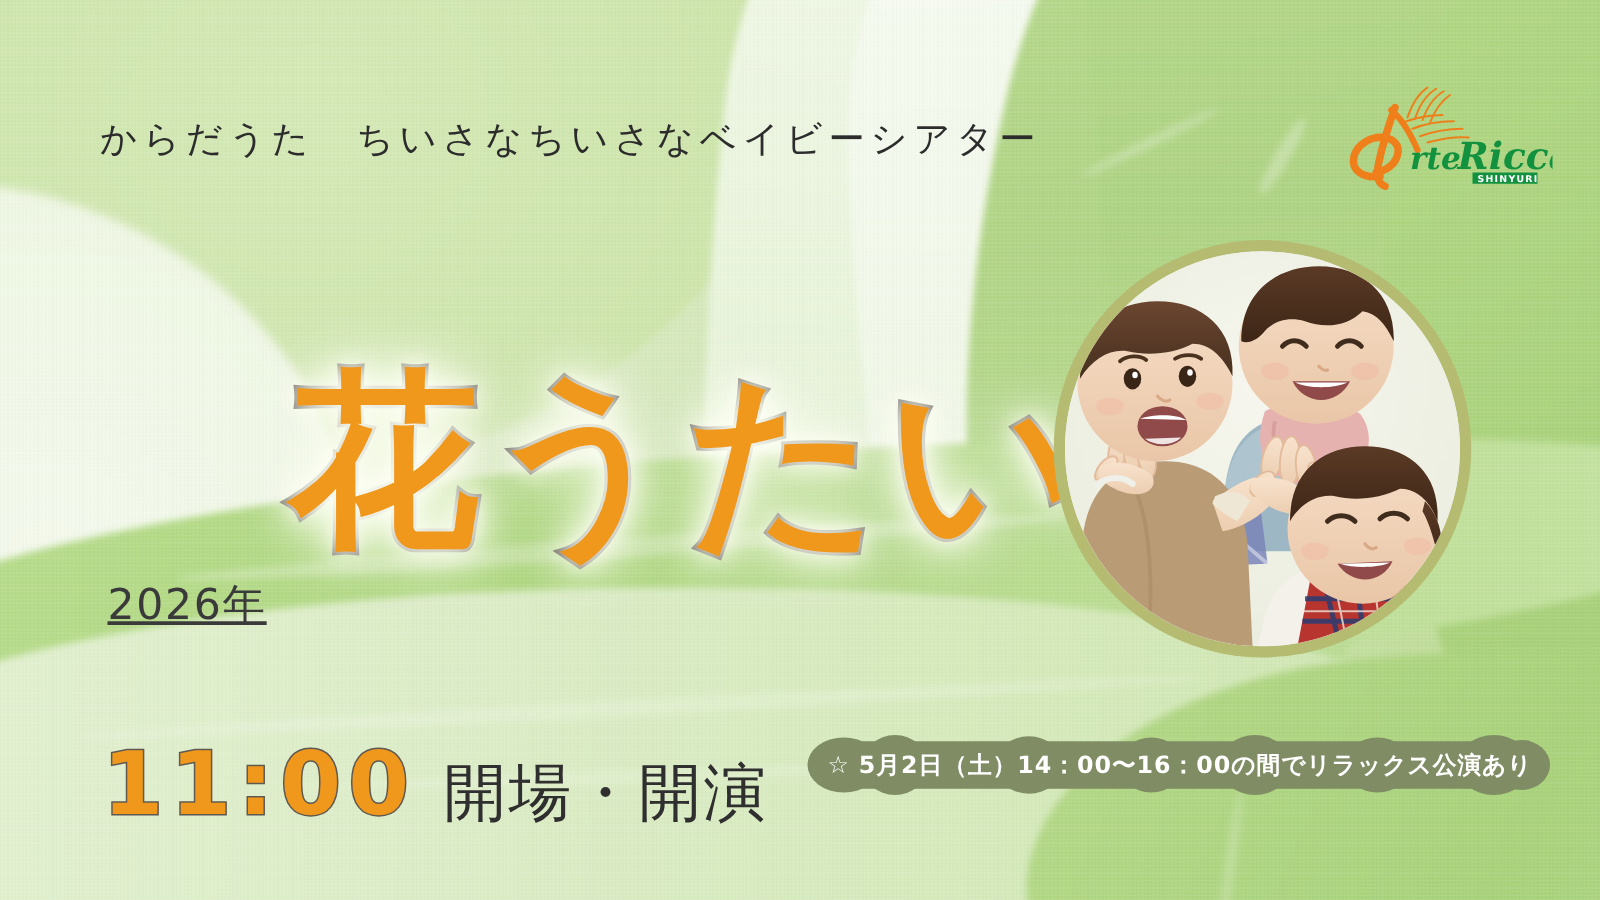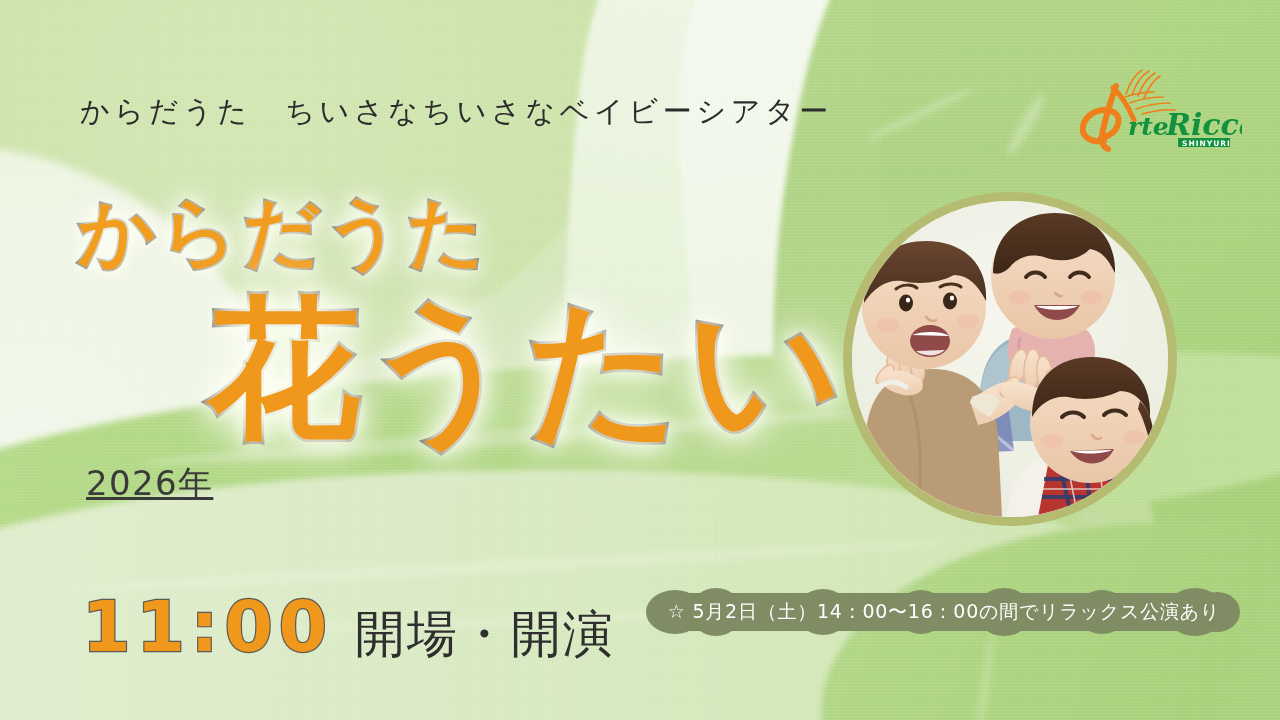--- a/index.html
+++ b/index.html
@@ -111,21 +111,21 @@
     position:absolute;left:78px;top:182px;
     font-size:76px;font-weight:700;letter-spacing:.06em;
     color:#f19d1f;white-space:nowrap;
     -webkit-text-stroke:3.5px #555049;
     paint-order:stroke fill;
     text-shadow:
       0 0 14px #fdfff4, 0 0 22px #fdfff4, 0 0 30px #fbfef0,
       0 0 40px rgba(253,255,244,.9);
   }
   .title-main{
-    position:absolute;left:208px;top:268px;
+    position:absolute;left:231px;top:268px;
     font-size:152px;font-weight:700;letter-spacing:.035em;
     color:#f0981b;white-space:nowrap;
     -webkit-text-stroke:5px #555049;
     paint-order:stroke fill;
     text-shadow:
       0 0 18px #fdfff4, 0 0 30px #fdfff4, 0 0 44px #fbfef0,
       0 0 58px rgba(253,255,244,.85);
   }
 
   
@@ -179,21 +179,21 @@
   .relax-bg i{
     position:absolute;background:#7f8c64;border-radius:50%;
   }
   .relax-bar{
     position:absolute;left:26px;top:5px;width:544px;height:38px;
     background:#7f8c64;border-radius:19px;
   }
   .relax-text{
     position:absolute;left:0;top:0;width:596px;height:48px;
     display:flex;align-items:center;justify-content:center;
-    color:#ffffff;font-size:19px;font-weight:400;letter-spacing:.04em;
+    color:#ffffff;font-size:19px;font-weight:700;letter-spacing:.04em;
     white-space:nowrap;
   }
 </style>
 </head>
 <body>
 
 <div class="poster">
 
   <div class="bg-layer">
     <div class="blob b-topleft"></div>
@@ -237,21 +237,20 @@
       <g fill="#12913f" font-family="DejaVu Serif, serif" font-style="italic" font-weight="700">
         <text x="58" y="71" font-size="25">rte</text>
         <text x="96" y="71" font-size="30">Ricca</text>
       </g>
       <rect x="108" y="74" width="52" height="9" fill="#12913f"></rect>
       <text x="112" y="81.5" fill="#ffffff" font-size="7.5" font-weight="700" font-family="DejaVu Sans, sans-serif" letter-spacing="1">SHINYURI</text>
     </svg>
 
   </div>
 
-  <div class="title-sub">からだうた</div>
   <div class="title-main">花うたい</div>
 
   <div class="year">2026年</div>
 
   <div class="timeline">
     <span class="num">11:00</span><span class="kj">開場・開演</span>
   </div>
 
   <div class="photo-wrap">
     <div class="photo-ring"></div>

